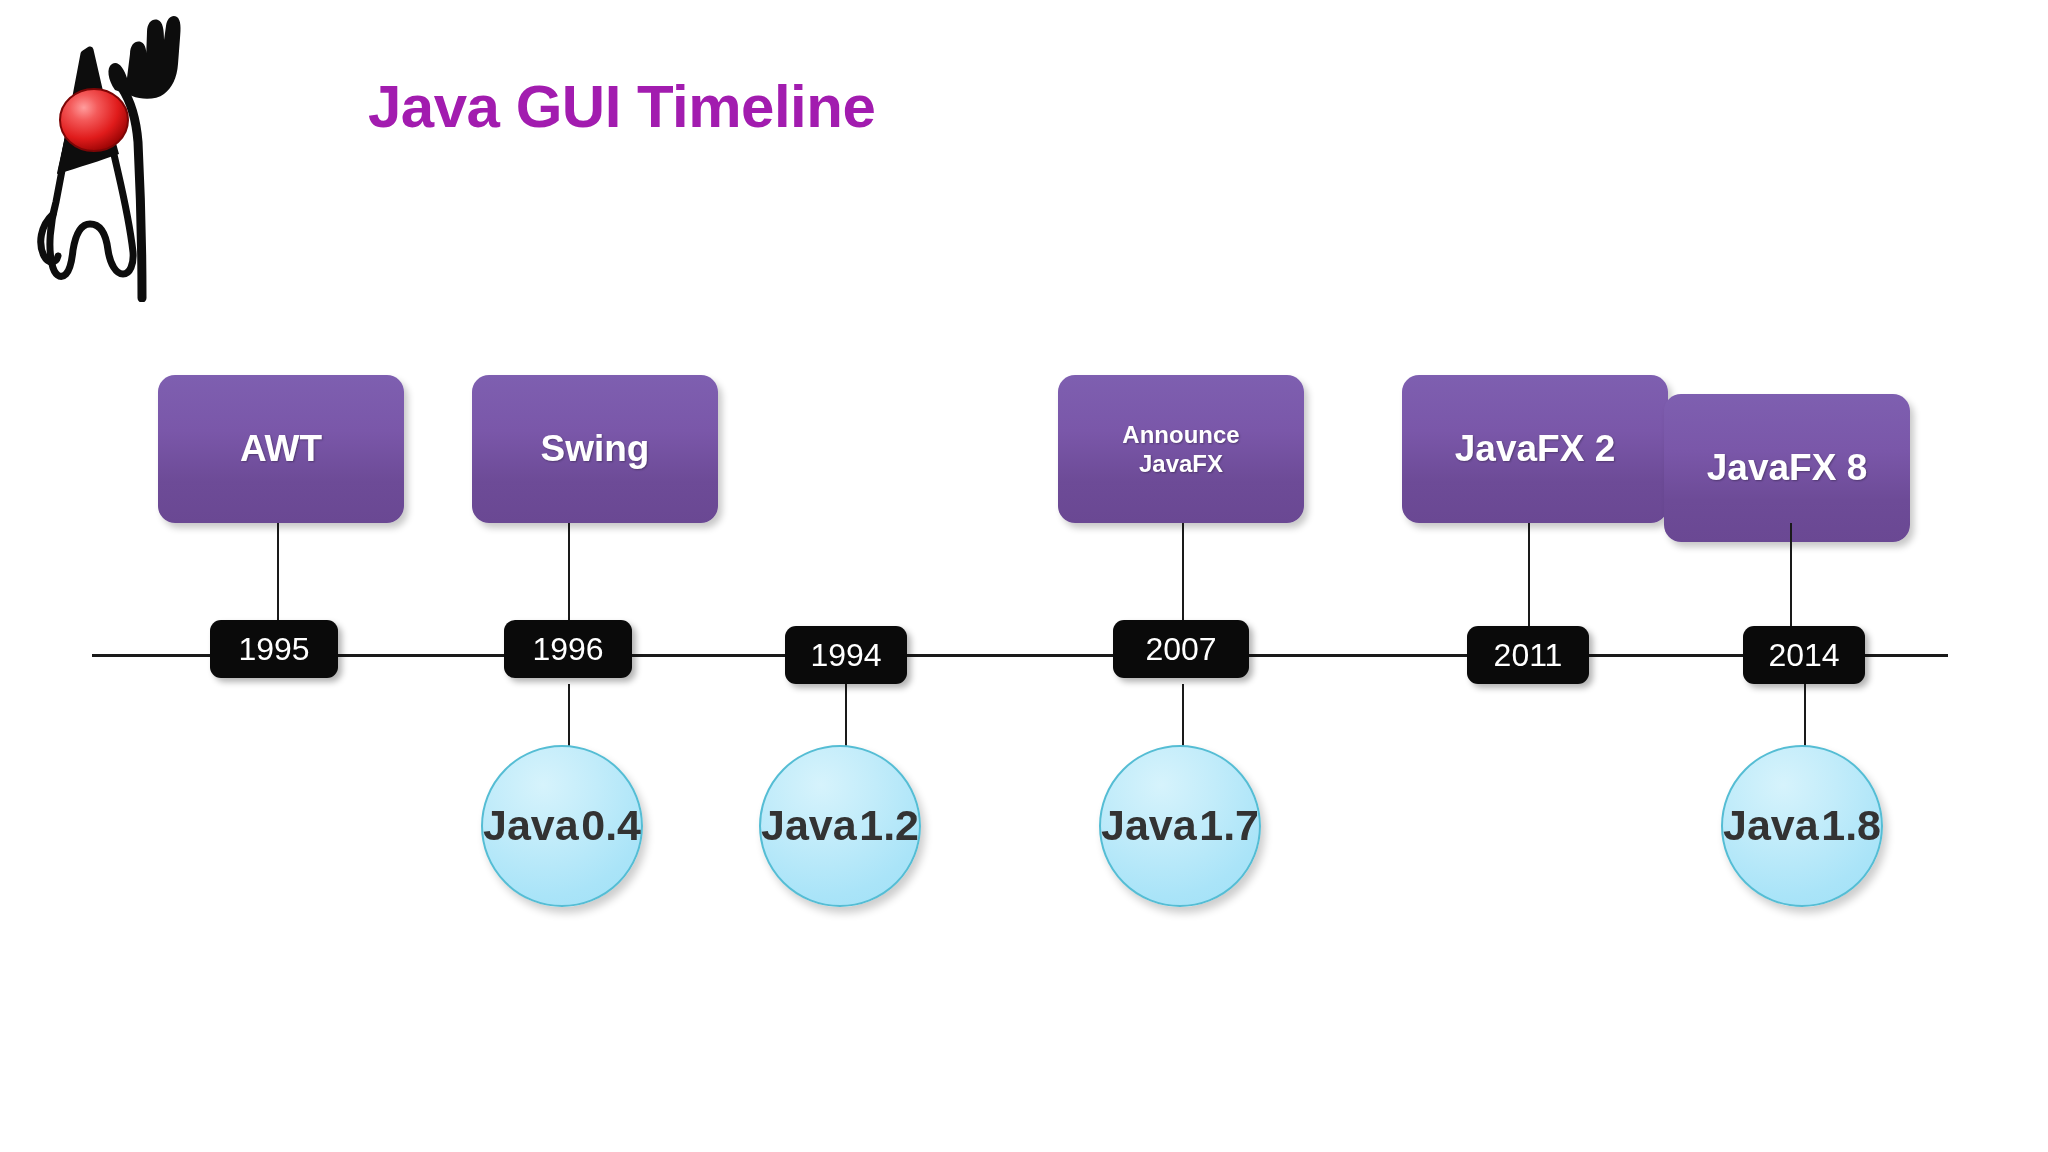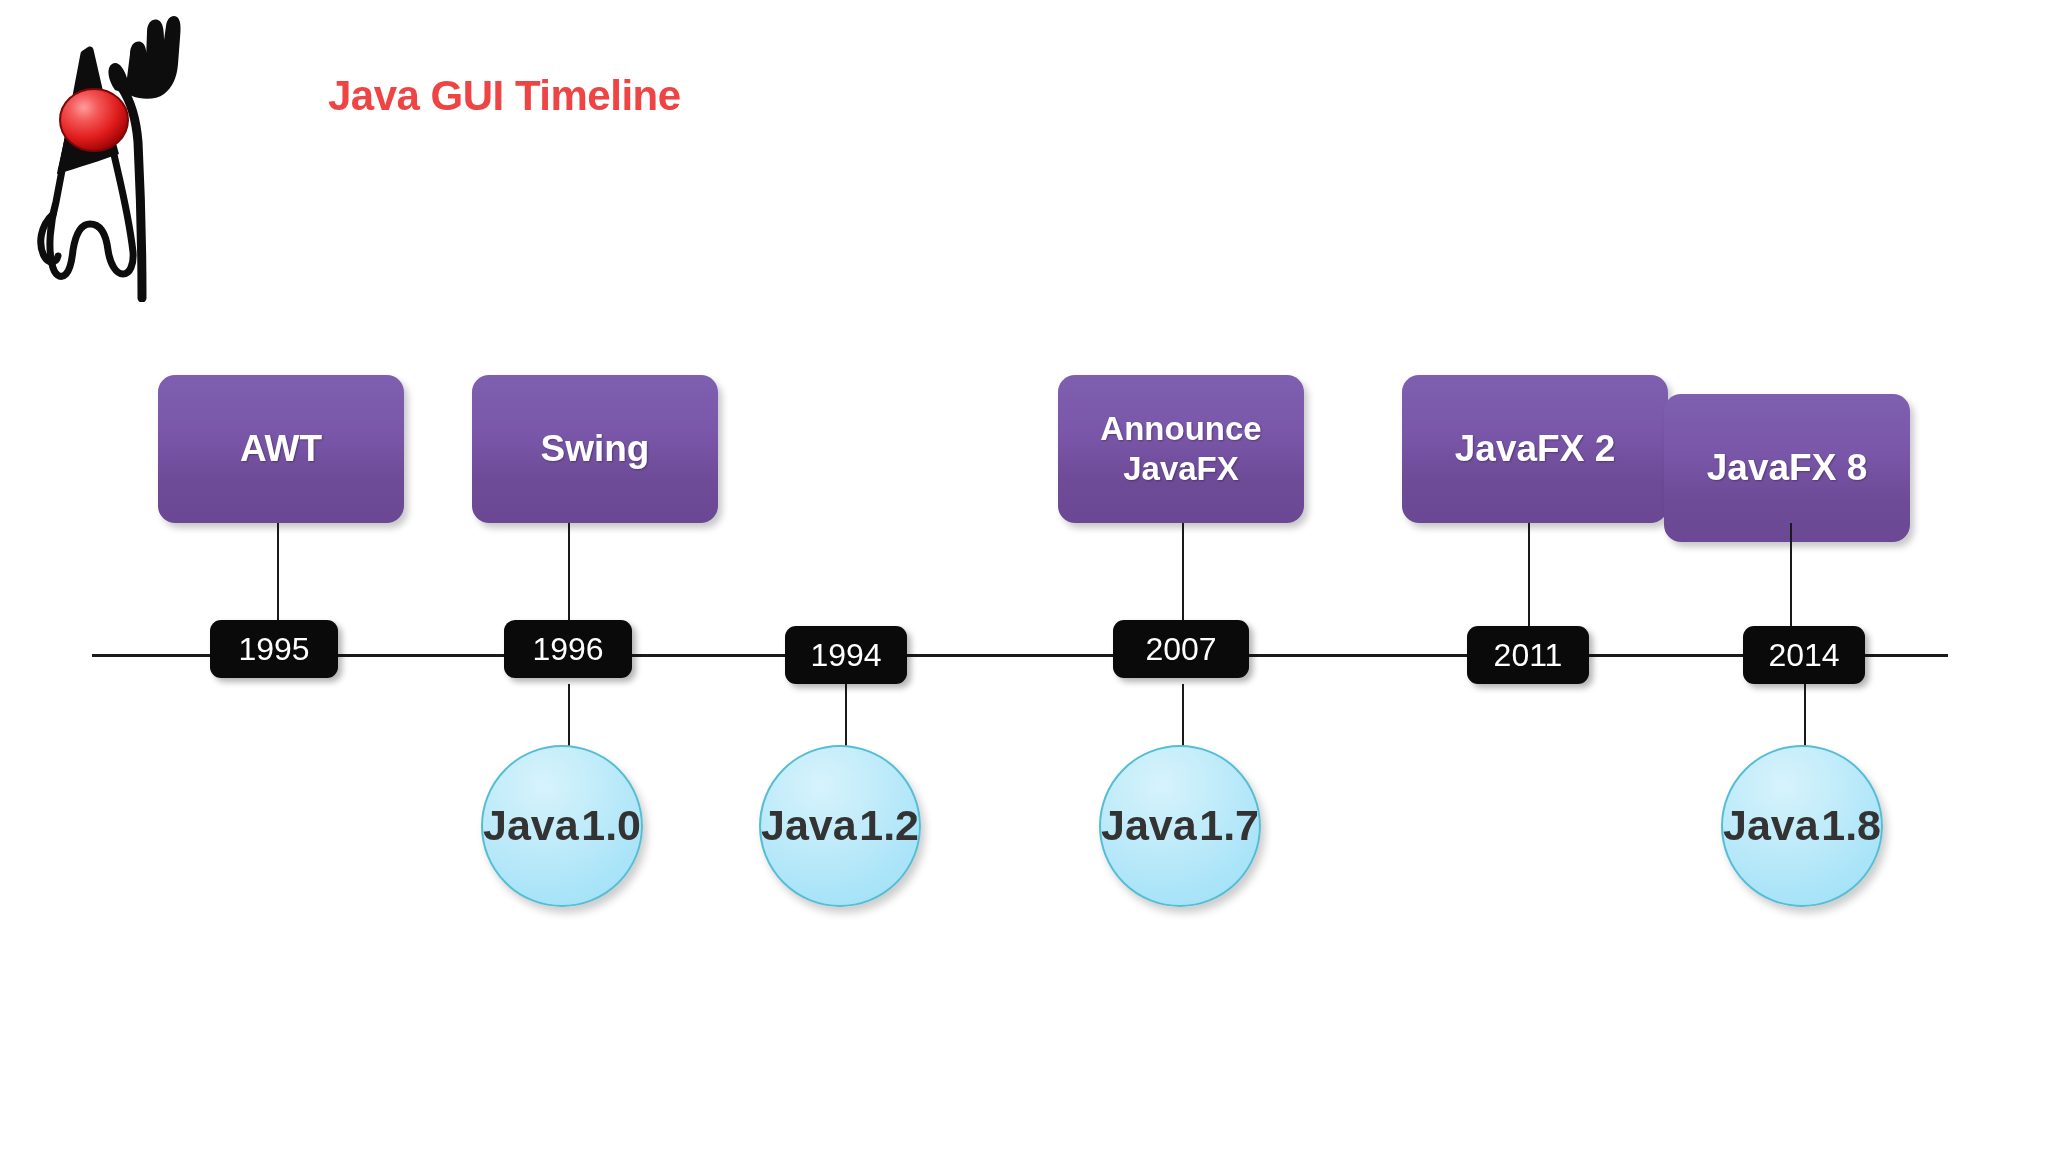--- a/index.html
+++ b/index.html
@@ -21,25 +21,25 @@
     position: absolute;
     left: 20px;
     top: 2px;
     width: 175px;
     height: 300px;
   }
 
   
   #page-title {
     position: absolute;
-    left: 328px;
+    left: 368px;
     top: 72px;
-    font-size: 42px;
+    font-size: 60px;
     font-weight: bold;
-    color: #ef4444;
+    color: #a21caf;
     letter-spacing: -0.5px;
     white-space: nowrap;
   }
 
   
   .axis-line {
     position: absolute;
     left: 92px;
     top: 654px;
     width: 1856px;
@@ -63,21 +63,21 @@
     line-height: 1.22;
     box-sizing: border-box;
     padding: 0 10px;
   }
   .milestone-box .box-label {
     font-size: 37px;
     white-space: pre-line;
     text-shadow: 1px 1px 2px rgba(0,0,0,0.30);
   }
   .milestone-box.two-line .box-label {
-    font-size: 33px;
+    font-size: 24px;
   }
 
   
   .year-marker {
     position: absolute;
     height: 58px;
     border-radius: 11px;
     background: #0a0a0a;
     box-shadow: 4px 4px 6px rgba(0,0,0,0.30);
     display: flex;
@@ -197,21 +197,21 @@
   </div>
   <div class="year-marker" style="left:1467px; top:626px; width:122px;">
     <span>2011</span>
   </div>
   <div class="year-marker" style="left:1743px; top:626px; width:122px;">
     <span>2014</span>
   </div>
 
   <div class="version-circle" style="left:481px; top:745px;">
     <span>Java</span>
-    <span>1.0</span>
+    <span>0.4</span>
   </div>
   <div class="version-circle" style="left:759px; top:745px;">
     <span>Java</span>
     <span>1.2</span>
   </div>
   <div class="version-circle" style="left:1099px; top:745px;">
     <span>Java</span>
     <span>1.7</span>
   </div>
   <div class="version-circle" style="left:1721px; top:745px;">

